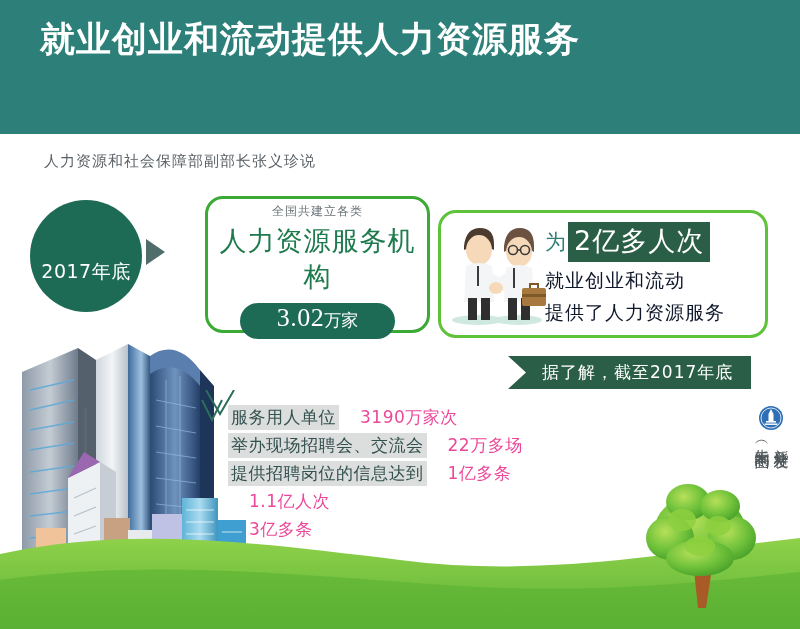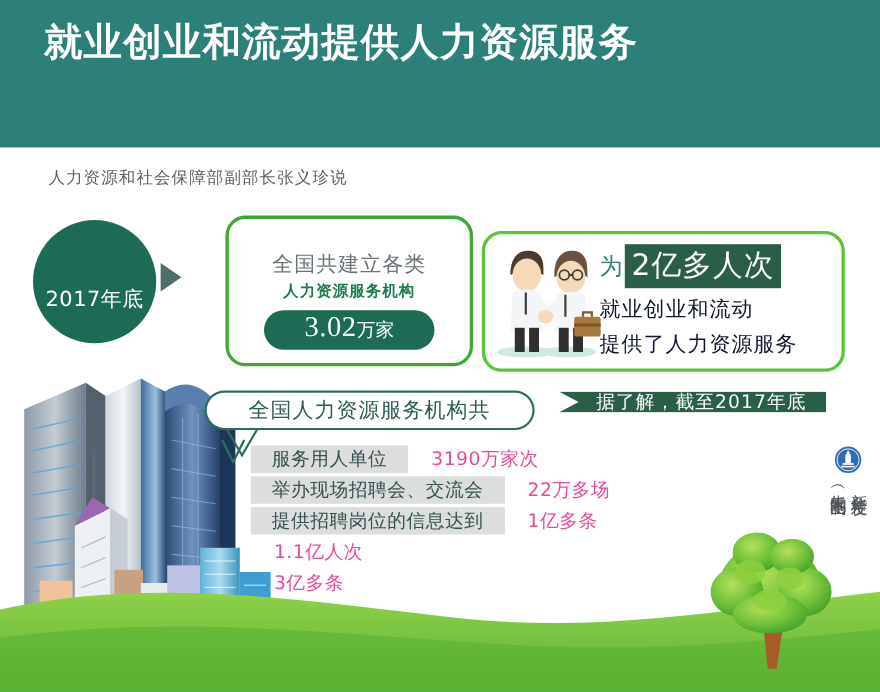--- a/index.html
+++ b/index.html
@@ -89,29 +89,29 @@
     top: 196px;
     width: 225px;
     height: 137px;
     border: 3px solid #3aaa35;
     border-radius: 18px;
     box-sizing: border-box;
     background: #ffffff;
   }
   .card1 .l1 {
     text-align: center;
-    font-size: 19px;
+    font-size: 12px;
     color: #6a7377;
-    margin-top: 28px;
+    margin-top: 4px;
     letter-spacing: 1px;
   }
   .card1 .l2 {
     text-align: center;
-    font-size: 14px;
-    font-weight: bold;
+    font-size: 27px;
+    font-weight: normal;
     color: #1f7a4e;
     margin-top: 3px;
     letter-spacing: 1px;
   }
   .pill {
     margin: 8px auto 0;
     width: 155px;
     height: 36px;
     border-radius: 18px;
     background: #1d6b54;
@@ -201,21 +201,21 @@
     position: absolute;
     left: 204px;
     top: 390px;
   }
 
   
   .banner {
     position: absolute;
     left: 508px;
     top: 356px;
-    height: 19px;
+    height: 33px;
     background: #2a5e47;
     display: flex;
     align-items: center;
     padding: 0 18px 0 34px;
     color: #ffffff;
     font-size: 17px;
     letter-spacing: 1px;
     clip-path: polygon(0 0, 100% 0, 100% 100%, 0 100%, 18px 50%);
   }
 
@@ -230,21 +230,21 @@
     height: 26px;
     display: flex;
     align-items: center;
     white-space: nowrap;
     margin-bottom: 2px;
   }
   .stat-label {
     font-size: 17px;
     color: #33514f;
     background: #dcdedd;
-    padding: 1px 19px;
+    padding: 1px 3px;
     letter-spacing: 0.5px;
   }
   .stat-value {
     font-size: 17px;
     color: #ec4899;
     margin-left: 21px;
     letter-spacing: 0.5px;
   }
   .stat-bracket {
     position: absolute;
@@ -510,23 +510,20 @@
   </div>
   <div class="card2-text">
     <div class="c2-row1">
       <span class="c2-wei">为</span>
       <span class="c2-box">2亿多人次</span>
     </div>
     <div class="c2-row2">就业创业和流动</div>
     <div class="c2-row3">提供了人力资源服务</div>
   </div>
 
-  <div class="bubble">
-    <span>全国人力资源服务机构共</span>
-  </div>
   <div class="bubble-tail">
     <svg width="34" height="26" viewBox="0 0 34 26" aria-hidden="true">
       <path d="M2,0 L16,24 L30,0" fill="none" stroke="#2c6e5d" stroke-width="2"></path>
     </svg>
   </div>
 
   <div class="banner">
     <span>据了解，截至2017年底</span>
   </div>
 

